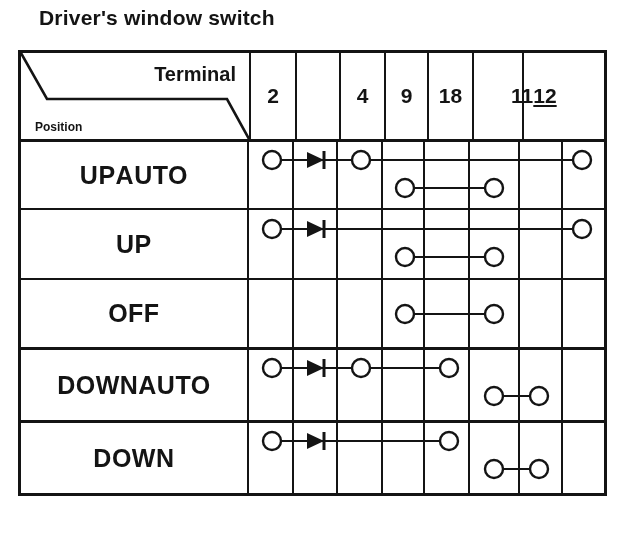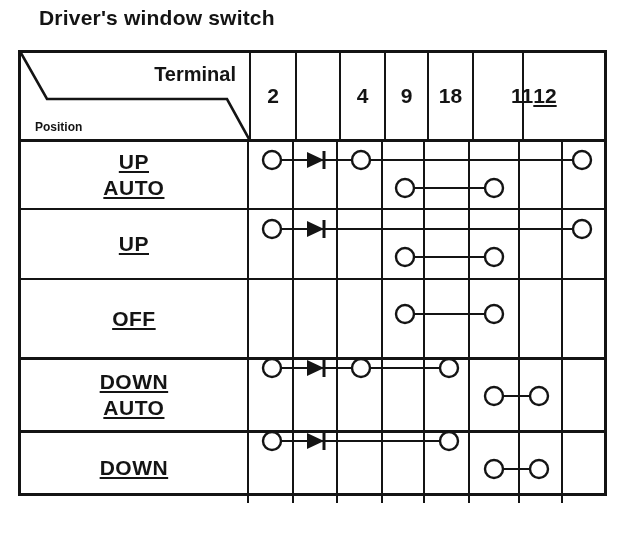--- a/index.html
+++ b/index.html
@@ -44,21 +44,21 @@
     box-sizing: border-box;
     border-left: 2px solid #141414;
     position: relative;
   }
   .cell.first { border-left: none; }
   .label-col { width: 228px; }
   .c0 { width: 46px; } .c1 { width: 44px; } .c2 { width: 45px; }
   .c3 { width: 43px; } .c4 { width: 45px; } .c5 { width: 45px; padding-left: 48px; }
   .c6 { width: 44px; text-decoration: underline; } .c7 { width: 43px; }
   .header-row { height: 86px; }
-  .r1 { height: 69px; } .r2 { height: 70px; } .r3 { height: 79px; }
+  .r1 { height: 69px; } .r2 { height: 70px; } .r3 { height: 69px; }
   .r4 { height: 73px; } .r5 { height: 73px; }
   .term-head {
     display: flex;
     align-items: center;
     justify-content: center;
     font-size: 21px;
     font-weight: 700;
   }
   .corner { overflow: hidden; }
   .corner svg { position: absolute; left: 0; top: 0; }
@@ -71,28 +71,27 @@
   }
   .corner-bottom-label {
     position: absolute;
     bottom: 5px;
     left: 14px;
     font-size: 12px;
     font-weight: 700;
   }
   .pos-cell {
     display: flex;
-    flex-direction: column;
+    flex-direction: row;
     align-items: center;
     justify-content: center;
-    font-size: 21px;
+    font-size: 25px;
     font-weight: 700;
     line-height: 1.22;
     letter-spacing: 0.5px;
-    text-decoration: underline;
   }
   #conn-svg {
     position: absolute;
     left: 0;
     top: 0;
     width: 583px;
     height: 440px;
     pointer-events: none;
   }
 </style>

